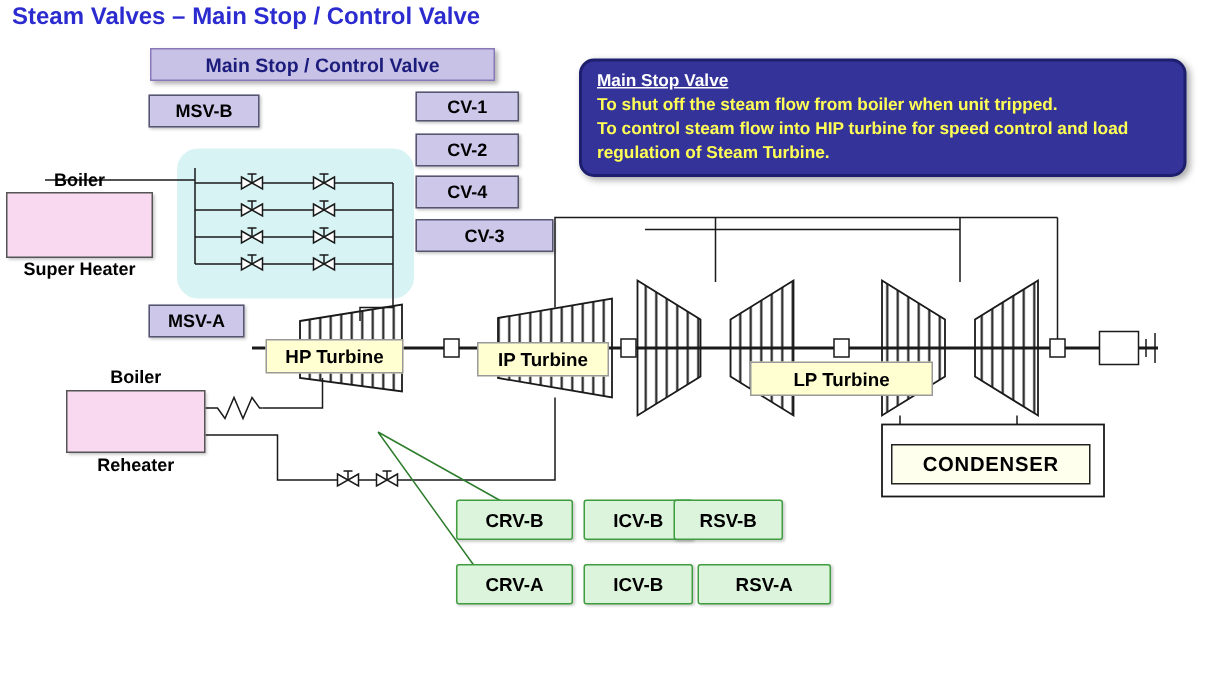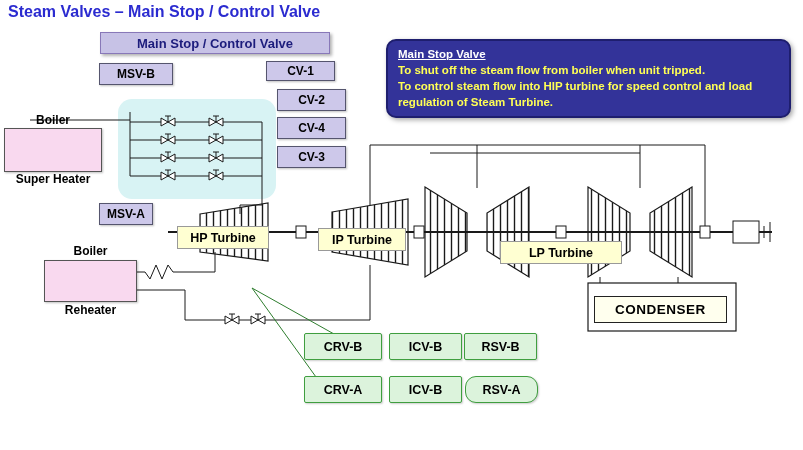--- a/index.html
+++ b/index.html
@@ -97,39 +97,39 @@
 
   <div class="abs box header-box" style="left:100px;top:32px;width:230px;height:22px;">Main Stop / Control Valve</div>
 
   <div class="abs info" style="left:386px;top:39px;width:405px;">
     <div class="hd">Main Stop Valve</div>
     <div class="bd">To shut off the steam flow from boiler when unit tripped.</div>
     <div class="bd">To control steam flow  into HIP turbine for speed control and load regulation of Steam Turbine.</div>
   </div>
 
   <div class="abs box lav" style="left:99px;top:63px;width:74px;height:22px;">MSV-B</div>
-  <div class="abs box lav" style="left:266px;top:61px;width:69px;height:20px;">CV-1</div>
+  <div class="abs box lav" style="left:277px;top:61px;width:69px;height:20px;">CV-1</div>
   <div class="abs box lav" style="left:277px;top:89px;width:69px;height:22px;">CV-2</div>
   <div class="abs box lav" style="left:277px;top:117px;width:69px;height:22px;">CV-4</div>
-  <div class="abs box lav" style="left:277px;top:146px;width:69px;height:22px;">CV-3</div>
-  <div class="abs box lav" style="left:99px;top:203px;width:54px;height:22px;">MSV-A</div>
+  <div class="abs box lav" style="left:277px;top:146px;width:92px;height:22px;">CV-3</div>
+  <div class="abs box lav" style="left:99px;top:203px;width:64px;height:22px;">MSV-A</div>
 
   <div class="abs box pink" style="left:4px;top:128px;width:98px;height:44px;">
     <div>Boiler</div>
     <div>Super Heater</div>
   </div>
   <div class="abs box pink" style="left:44px;top:260px;width:93px;height:42px;">
     <div>Boiler</div>
     <div>Reheater</div>
   </div>
   <div class="abs box yellow" style="left:177px;top:226px;width:92px;height:23px;">HP Turbine</div>
   <div class="abs box yellow" style="left:318px;top:228px;width:88px;height:23px;text-align:right;">IP Turbine</div>
   <div class="abs box yellow" style="left:500px;top:241px;width:122px;height:23px;">LP Turbine</div>
   <div class="abs box condenser" style="left:594px;top:296px;width:133px;height:27px;">CONDENSER</div>
 
   <div class="abs box green" style="left:304px;top:333px;width:78px;height:27px;">CRV-B</div>
   <div class="abs box green" style="left:389px;top:333px;width:73px;height:27px;">ICV-B</div>
-  <div class="abs box green" style="left:464px;top:333px;width:73px;height:27px;">RSV-B</div>
+  <div class="abs box green" style="left:449px;top:333px;width:73px;height:27px;">RSV-B</div>
   <div class="abs box green" style="left:304px;top:376px;width:78px;height:27px;">CRV-A</div>
   <div class="abs box green" style="left:389px;top:376px;width:73px;height:27px;">ICV-B</div>
-  <div class="abs box green" style="left:465px;top:376px;width:73px;height:27px;border-radius:11px;">RSV-A</div>
+  <div class="abs box green" style="left:465px;top:376px;width:89px;height:27px;">RSV-A</div>
 
 </div>
 
 </body></html>

